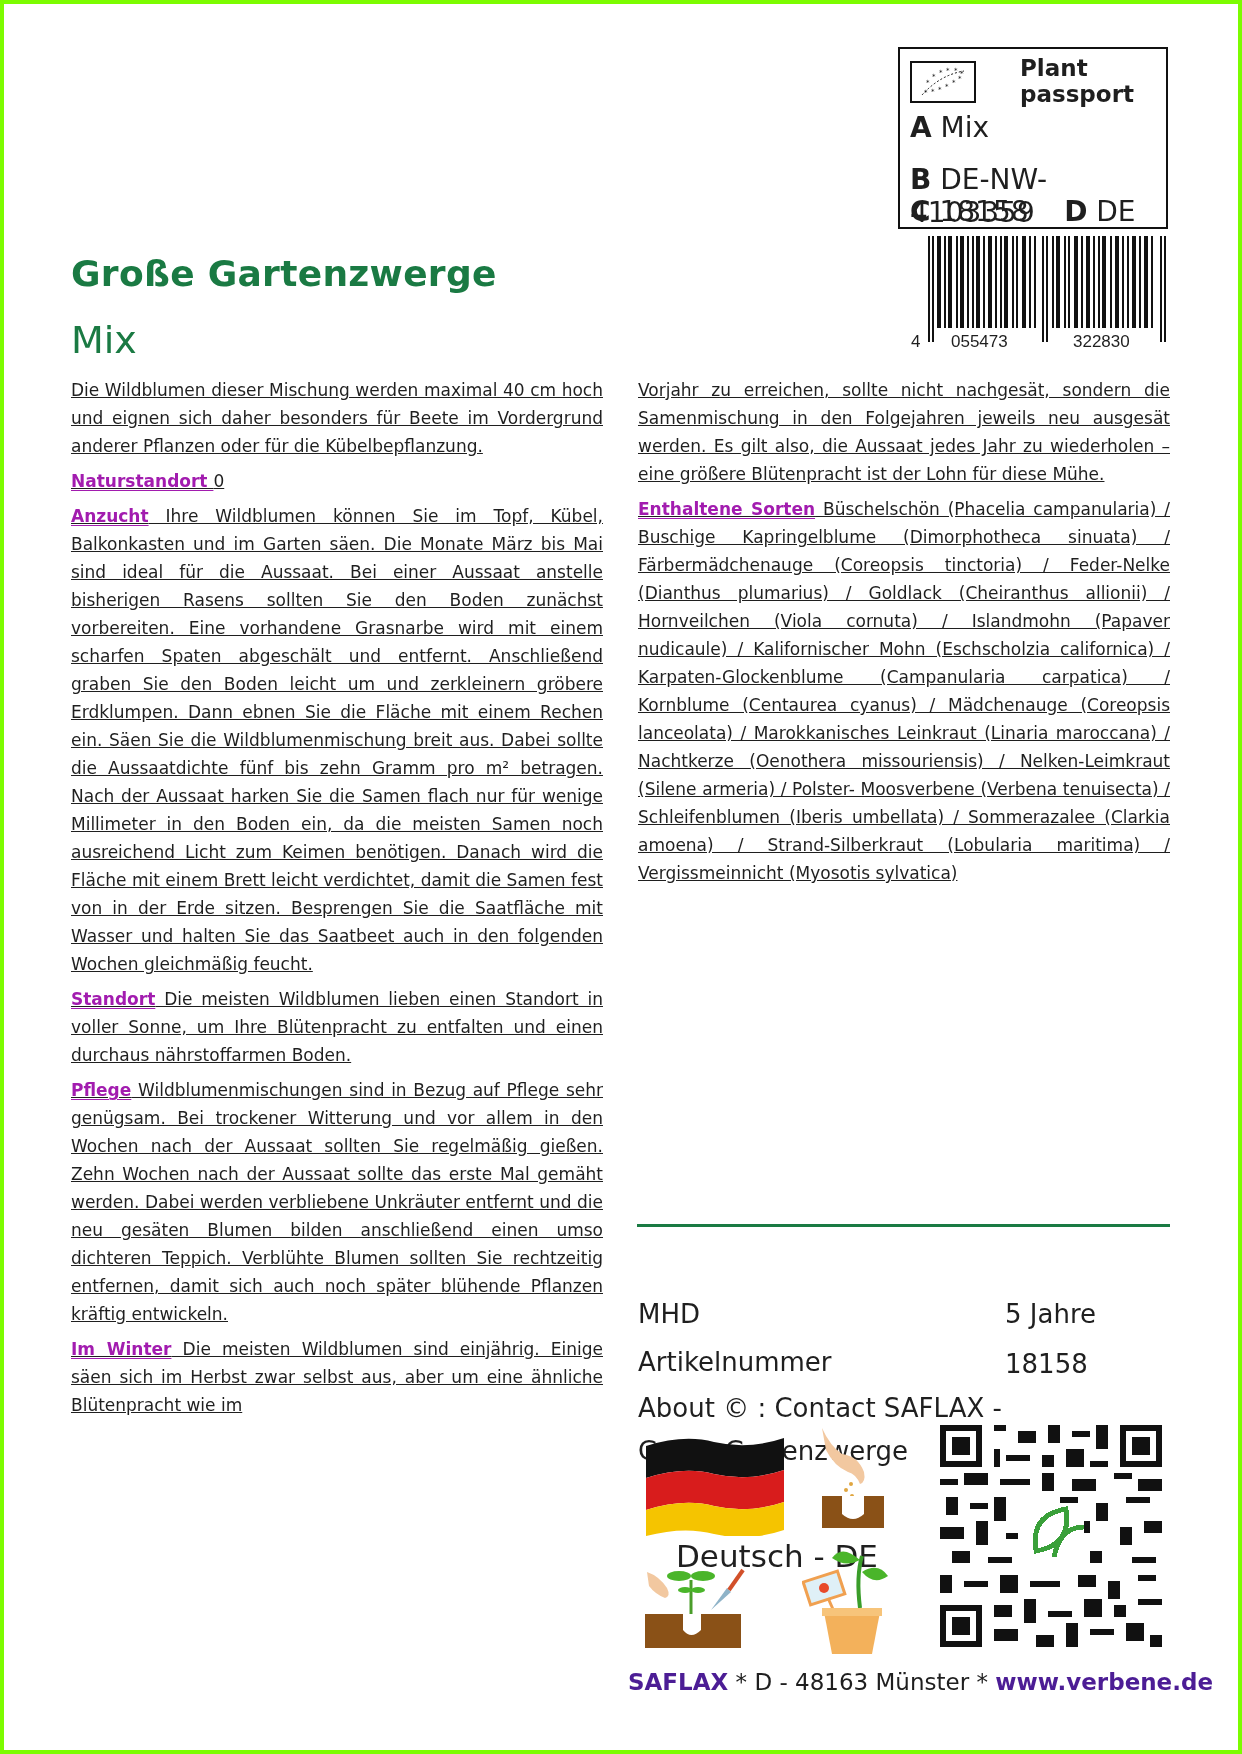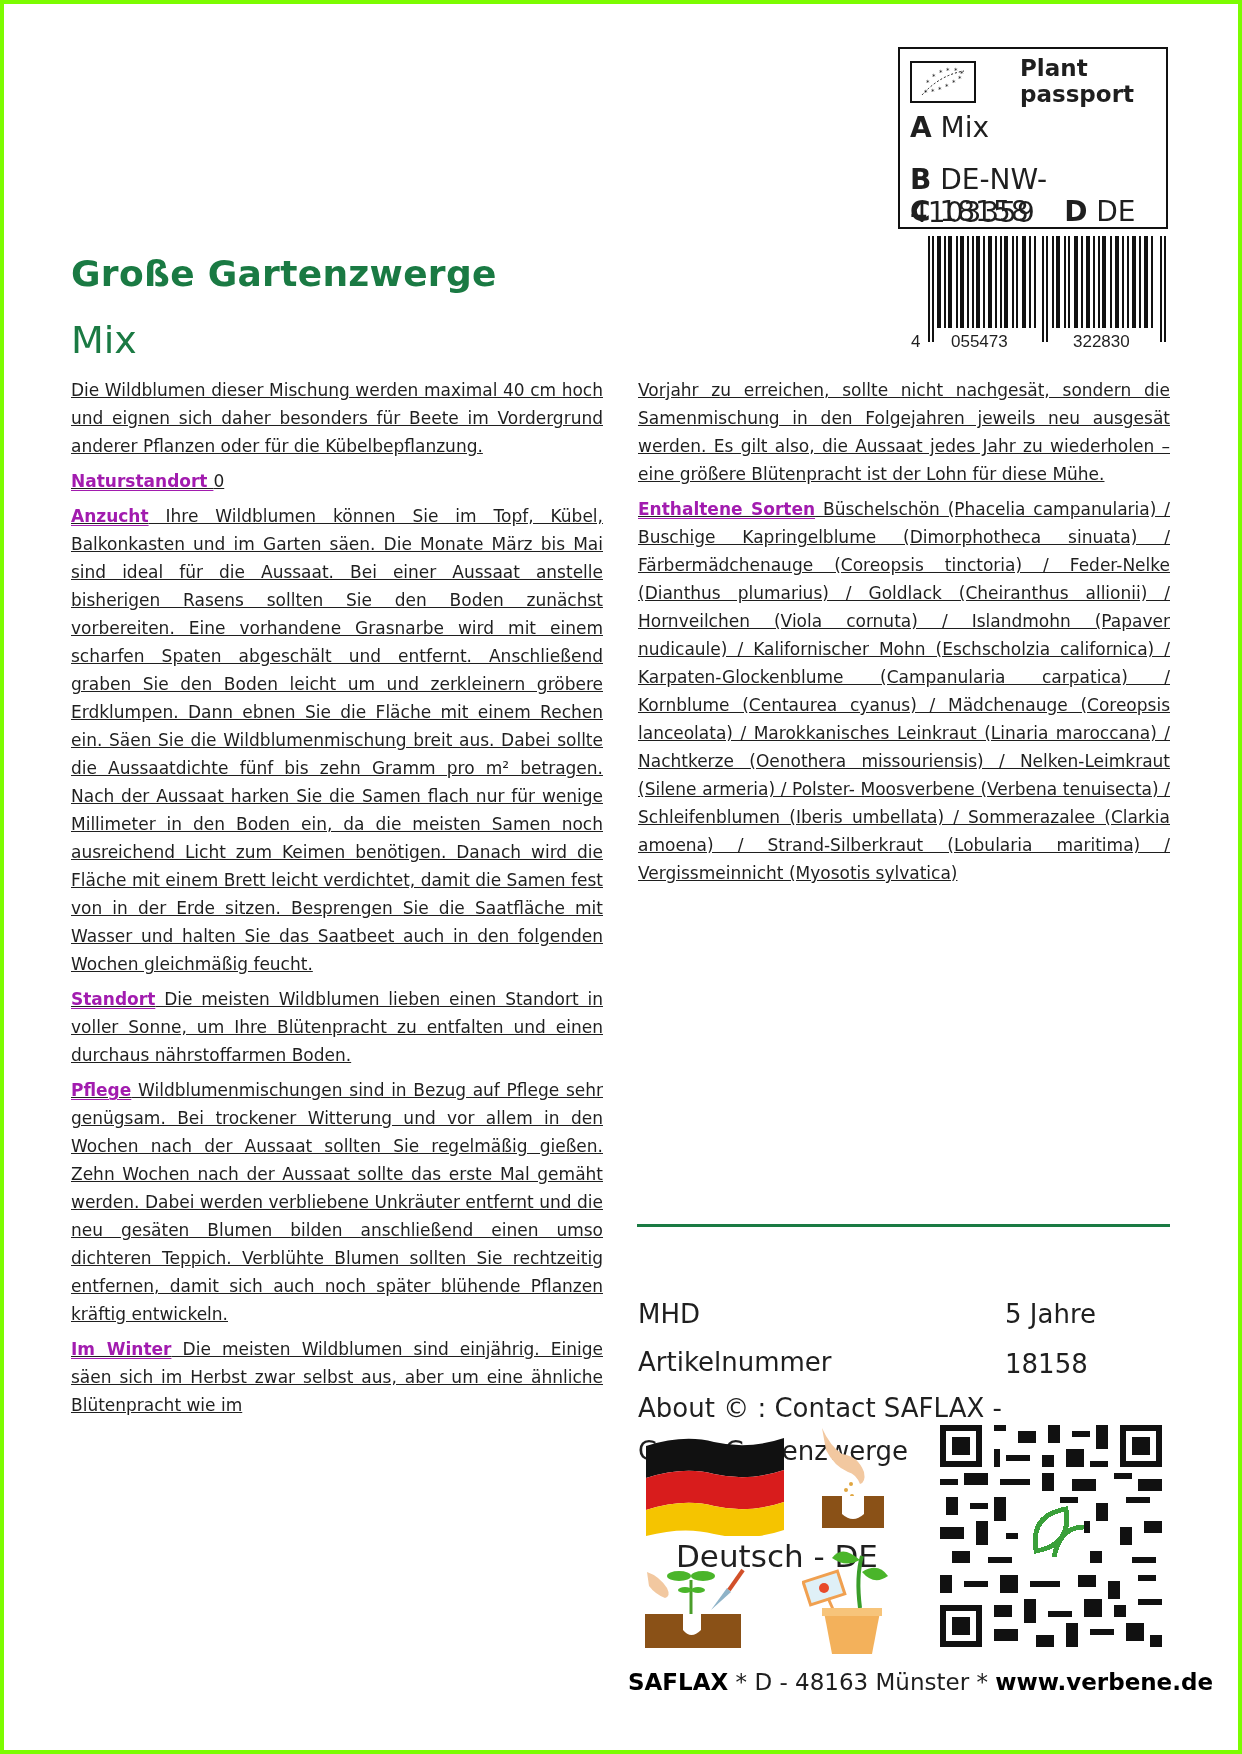--- a/index.html
+++ b/index.html
@@ -20,21 +20,21 @@
   .pp-line b{font-weight:bold;}
   .barcode{position:absolute;left:926px;top:236px;width:244px;height:110px;}
   .bc-digits{position:absolute;top:332px;font-size:17px;font-family:"Liberation Sans",sans-serif;}
   
   .rule{position:absolute;left:637px;top:1224px;width:533px;height:3px;background:#1a7a43;}
   .info{position:absolute;font-size:26px;margin-top:45px;}
   .flag{position:absolute;left:644px;top:1434px;width:142px;height:102px;}
   .lang{position:absolute;left:644px;top:1538px;font-size:31px;margin-left:32px;}
   .qr{position:absolute;left:940px;top:1425px;width:222px;height:222px;}
   .footer{position:absolute;left:628px;top:1669px;font-size:23px;}
-  .footer b{color:#000000;}
+  .footer b{color:#4c1d95;}
   .icon{position:absolute;}
 </style>
 </head>
 <body>
 
 <div class="frame"></div>
 
 <div class="title">Große Gartenzwerge</div>
 <div class="subtitle">Mix</div>
 

